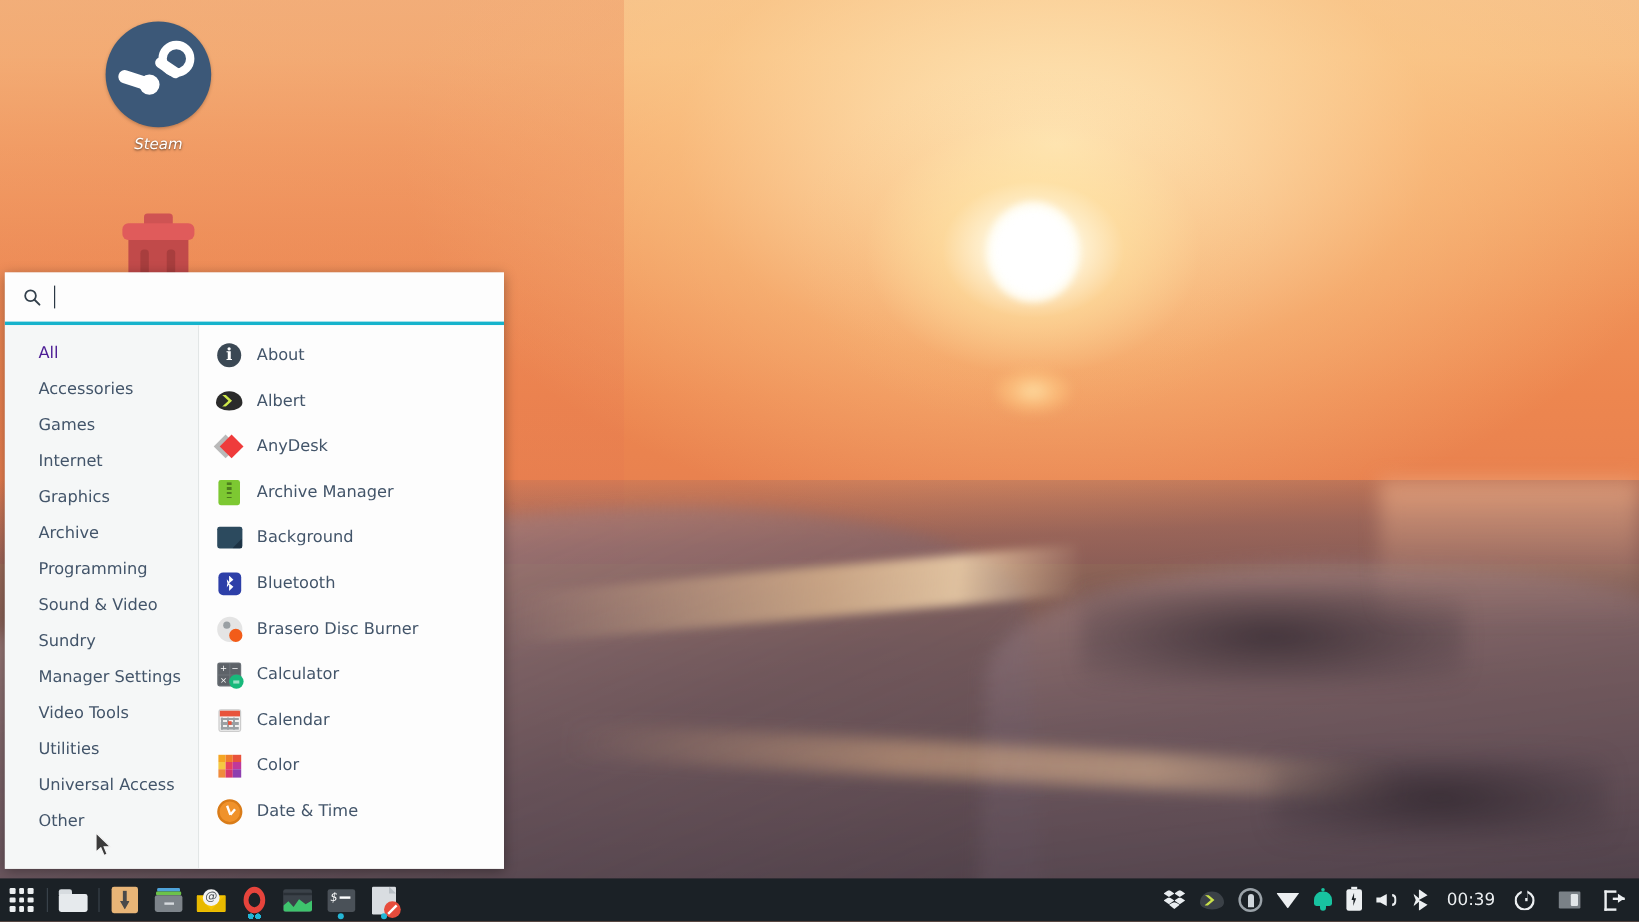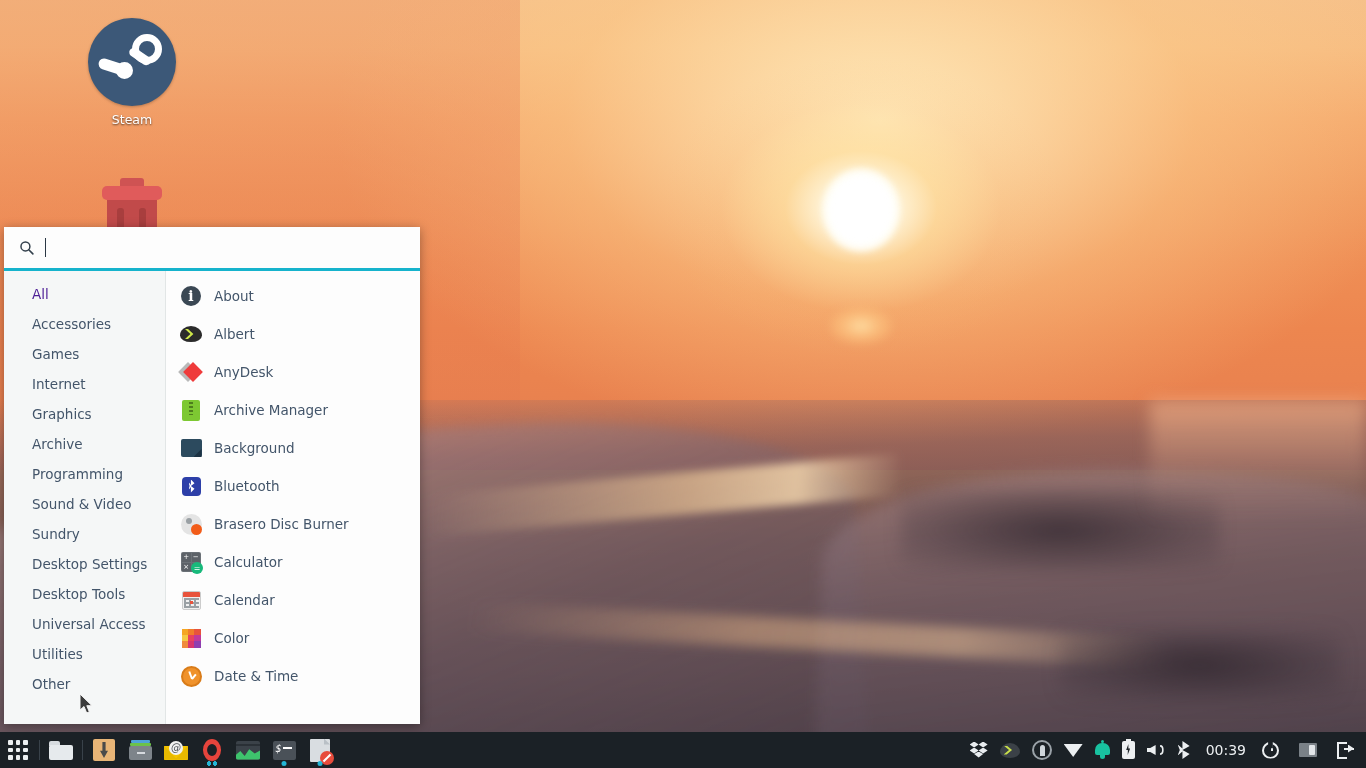--- a/index.html
+++ b/index.html
@@ -120,20 +120,21 @@
     transform: rotate(18deg);
   }
   .steam-badge .s-link {
     position: absolute; left: 40px; top: 34px; width: 24px; height: 9px;
     background: #fff; border-radius: 5px;
     transform: rotate(34deg);
   }
   .icon-label {
     margin-top: 6px; font-size: 12.5px; color: #fff;
     text-shadow: 0 1px 2px rgba(0,0,0,0.7);
+    font-style: italic;
   }
   #icon-trash { left: 72px; top: 170px; }
   .trash-badge {
     width: 76px; height: 76px; margin: 0 auto; position: relative;
   }
   .trash-lid {
     position: absolute; left: 8px; top: 16px; width: 60px; height: 14px;
     background: #e05b5b; border-radius: 5px;
   }
   .trash-handle {
@@ -452,24 +453,24 @@
       <div class="menu-categories">
         <div class="cat-item active">All</div>
         <div class="cat-item">Accessories</div>
         <div class="cat-item">Games</div>
         <div class="cat-item">Internet</div>
         <div class="cat-item">Graphics</div>
         <div class="cat-item">Archive</div>
         <div class="cat-item">Programming</div>
         <div class="cat-item">Sound &amp; Video</div>
         <div class="cat-item">Sundry</div>
-        <div class="cat-item">Desktop Settings</div>
-        <div class="cat-item">Desktop Tools</div>
+        <div class="cat-item">Manager Settings</div>
+        <div class="cat-item">Video Tools</div>
+        <div class="cat-item">Utilities</div>
         <div class="cat-item">Universal Access</div>
-        <div class="cat-item">Utilities</div>
         <div class="cat-item">Other</div>
       </div>
 
       <div class="menu-apps">
 
         <div class="app-item">
           <span class="app-ico">
               <span class="ic-about">i</span>
             </span>
           <span class="app-name">About</span>

